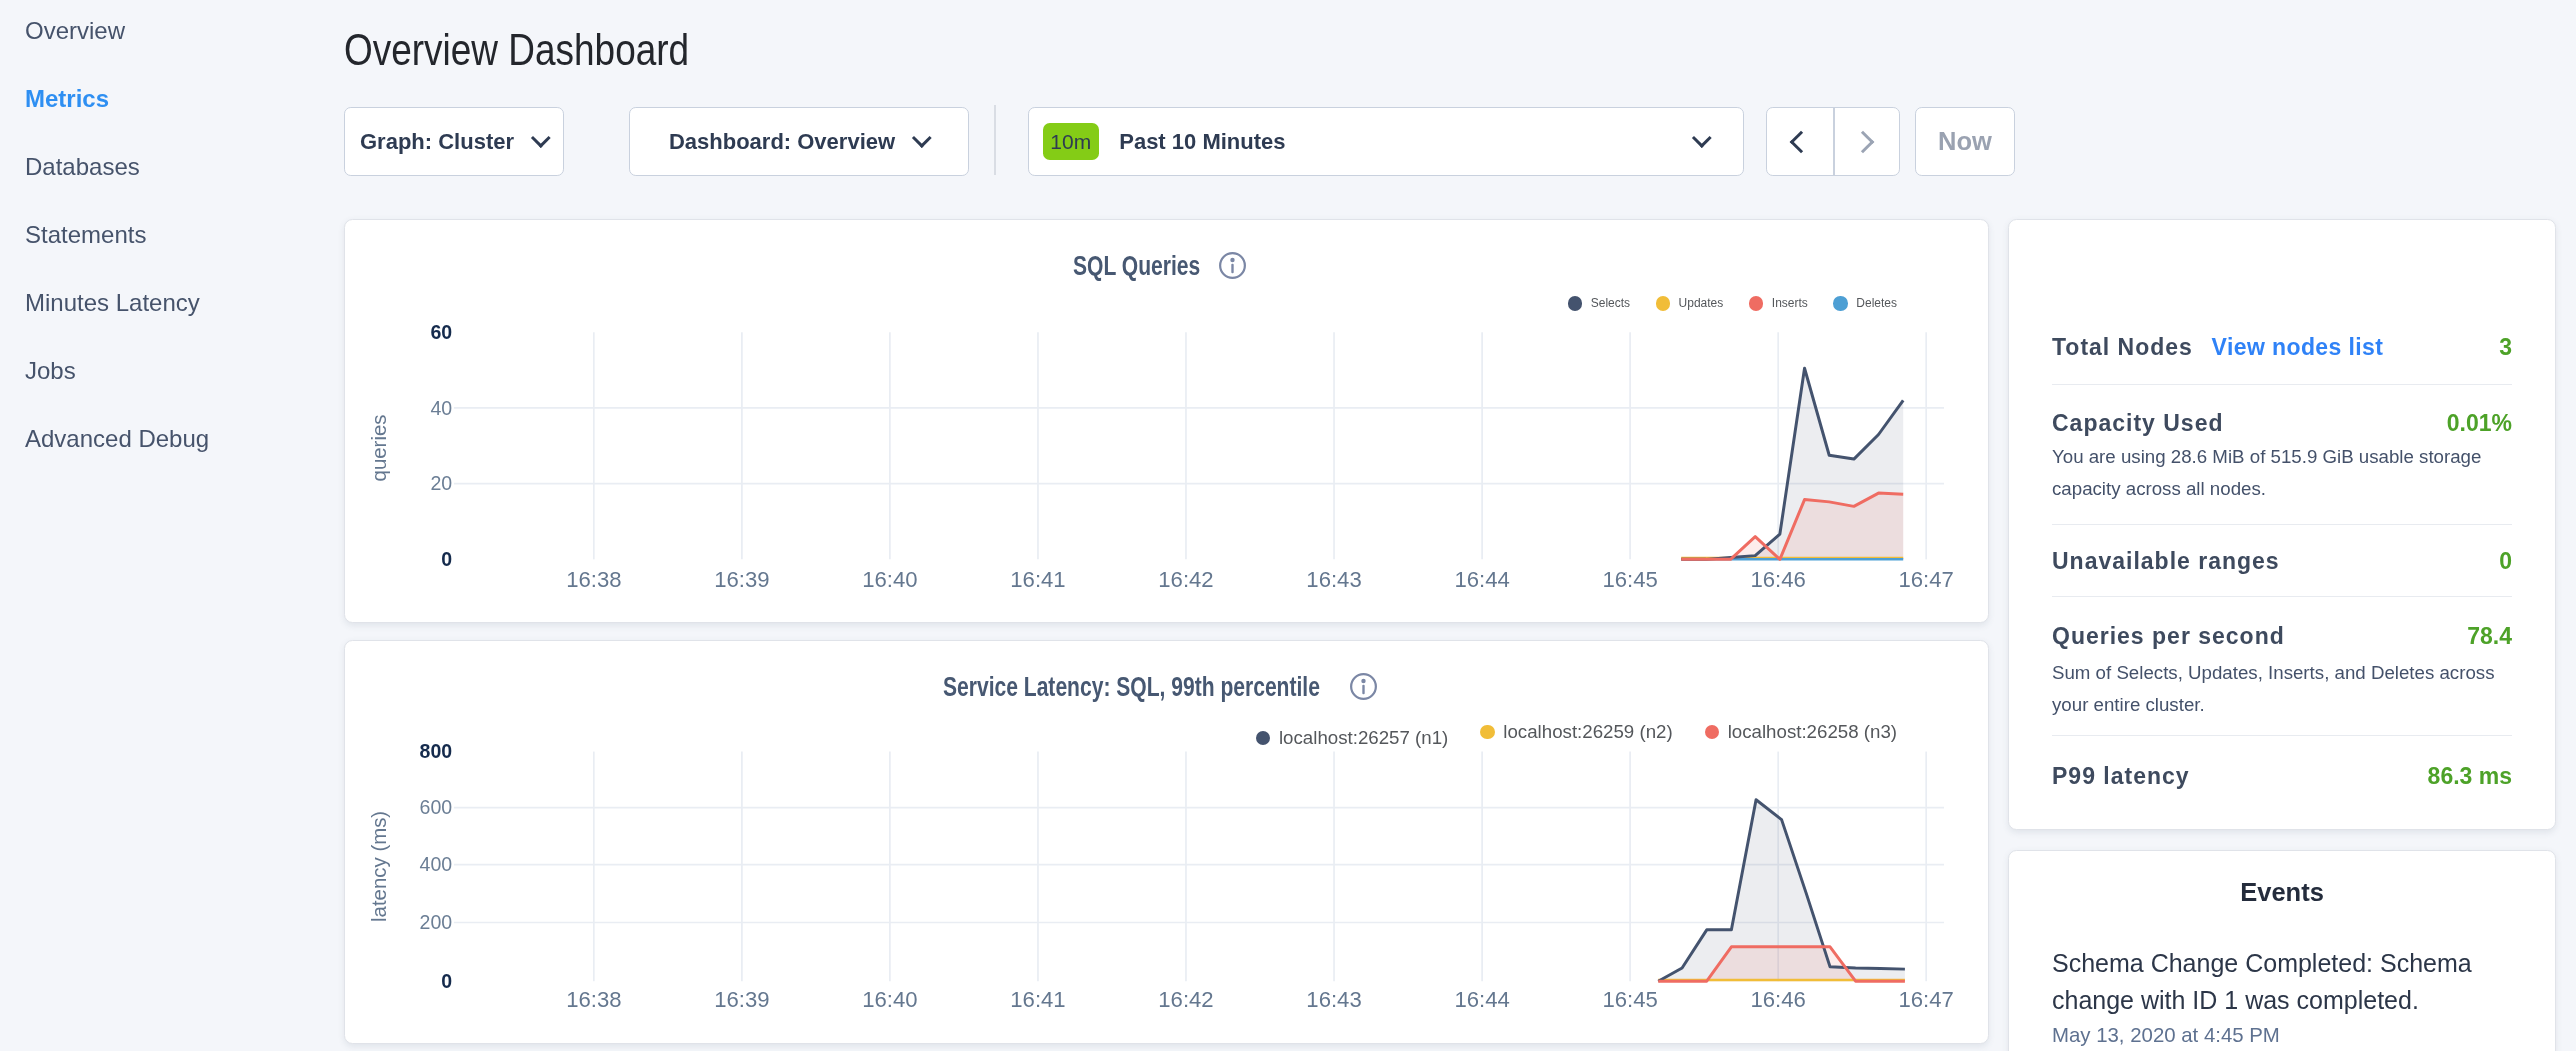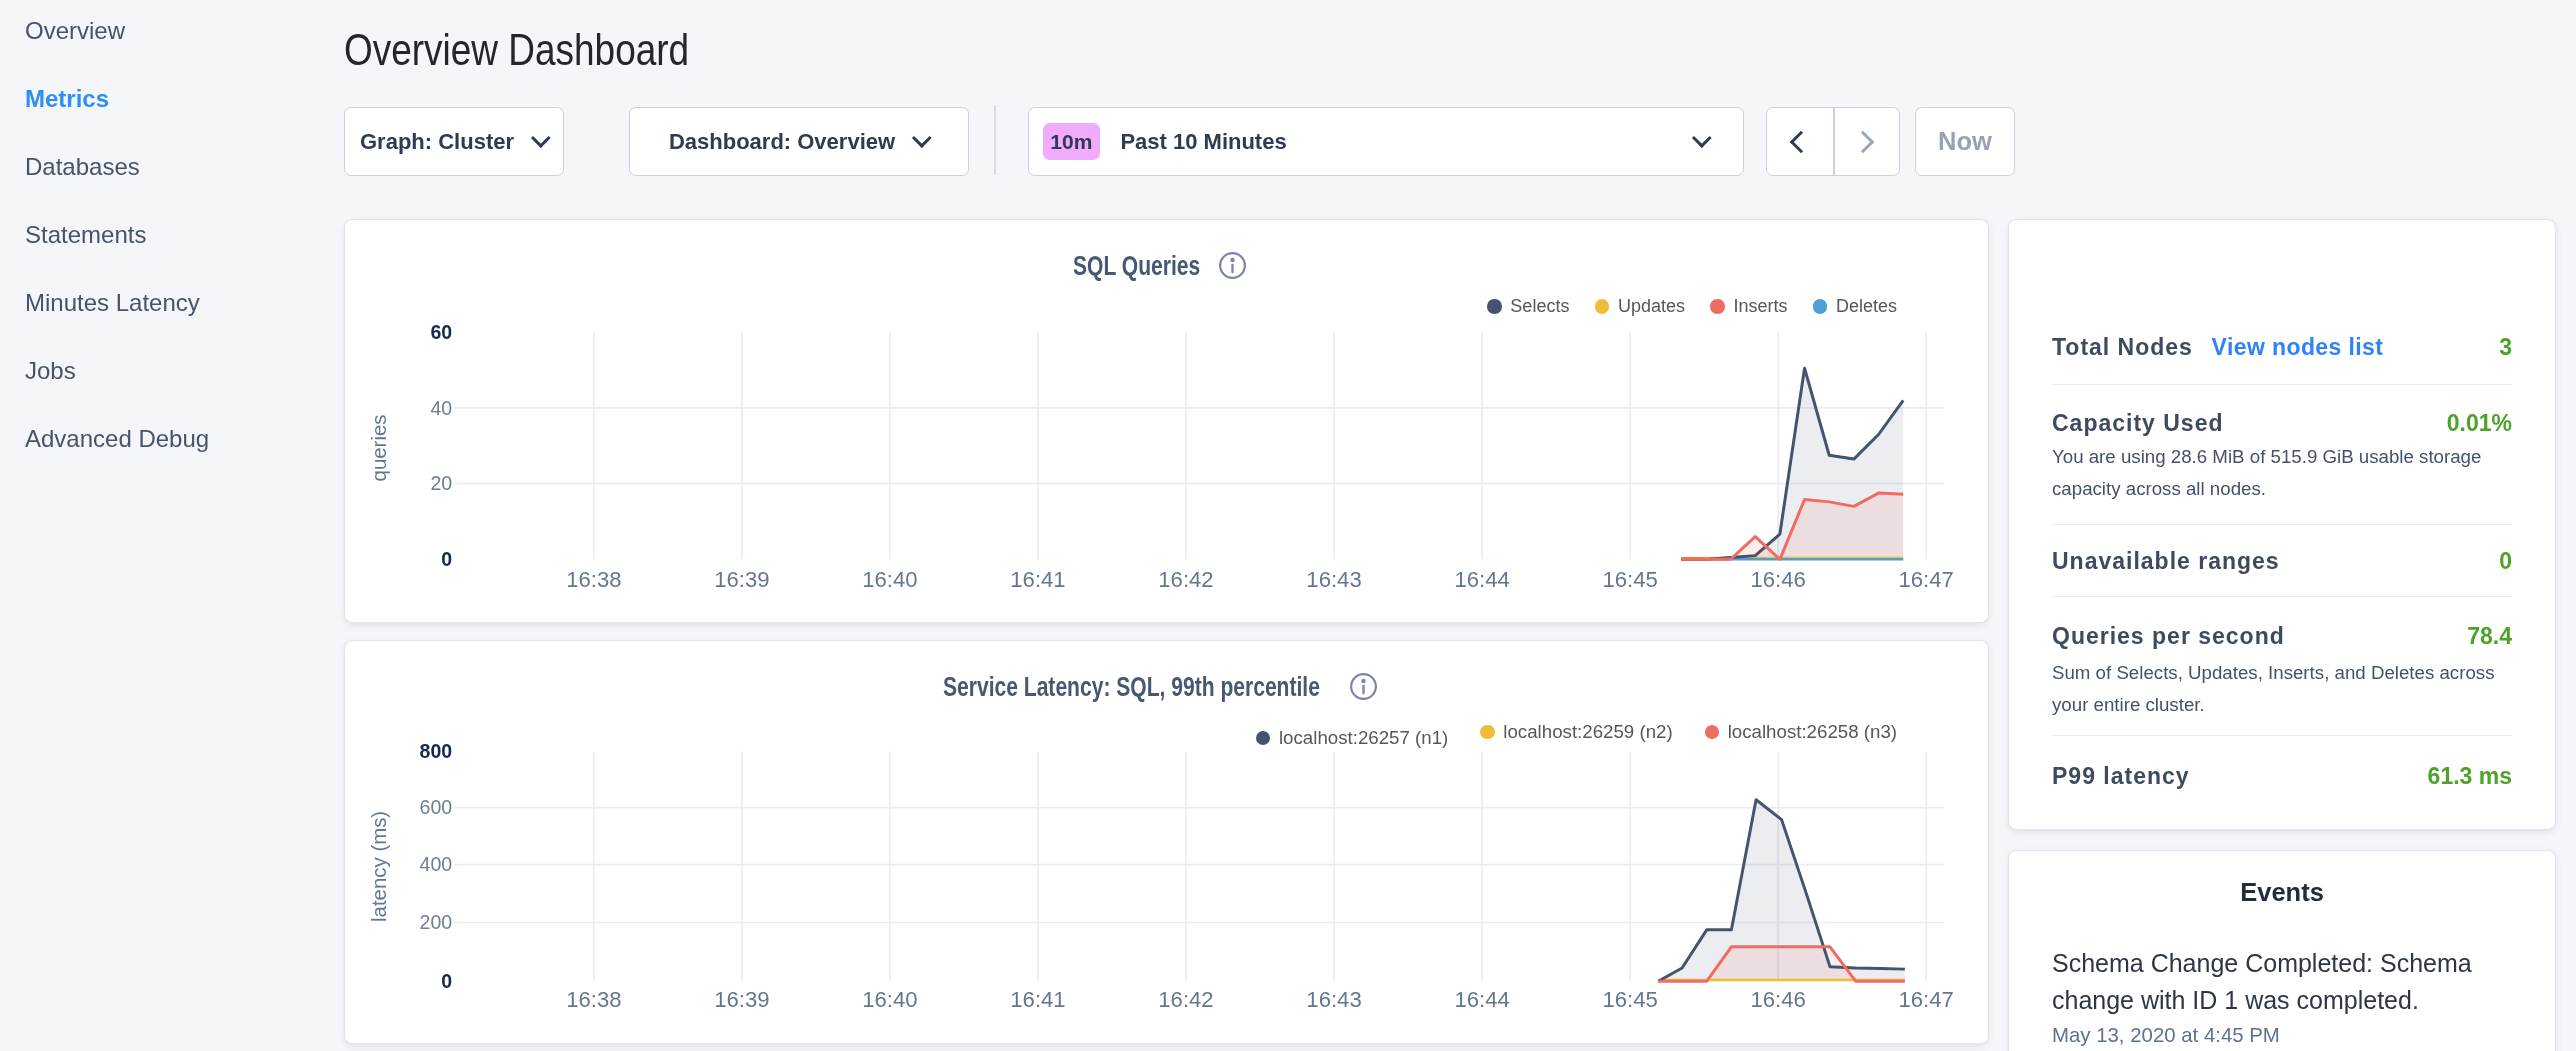--- a/index.html
+++ b/index.html
@@ -12,30 +12,30 @@
 .nav .active { color:#2e8ff2; font-weight:bold; }
 
 .h1 { position:absolute; left:344px; top:25px; font-size:44px; font-weight:500; color:#23262c; transform:scaleX(0.84); transform-origin:left; }
 
 .ctl { position:absolute; top:107px; height:69px; background:#fff;
   border:1.7px solid #c9d1de; border-radius:6.8px; display:flex; align-items:center;
   justify-content:center; font-size:22px; font-weight:bold; color:#2e3b52; }
 .chev { display:inline-block; width:13.6px; height:13.6px; border-right:3px solid #2e3b52;
   border-bottom:3px solid #2e3b52; transform:rotate(45deg); margin-left:20.4px; margin-top:-6.8px; }
 .vdiv { position:absolute; left:994px; top:105px; width:1.7px; height:70px; background:#d9dde4; }
-.badge10m { background:#f0abfc; border-radius:6.8px; font-size:21px; font-weight:bold;
+.badge10m { background:#84cc16; border-radius:6.8px; font-size:21px; font-weight:normal;
   color:#2e3b52; padding:6.8px 7.7px; margin-right:20.4px; }
 .navbtn { position:absolute; top:107px; height:69px; background:#fff;
   border:1.7px solid #c9d1de; border-radius:6.8px; }
 
 .panel { position:absolute; background:#fff; border:0.9px solid #e0e3e9; border-radius:8.5px;
   box-shadow:0 2.6px 6.8px rgba(70,85,110,0.10); }
 .ctitle { position:absolute; width:100%; text-align:center; font-size:27px; font-weight:bold;
   color:#475872; }
-.legend { position:absolute; display:flex; align-items:center; font-size:18px; color:#54575b; }
+.legend { position:absolute; display:flex; align-items:center; font-size:12px; color:#54575b; }
 .ldot { width:14.5px; height:14.5px; border-radius:50%; margin-right:8.5px; }
 
 .sumhdr { font-size:24px; font-weight:bold; color:#242c3c; text-align:center; }
 .shead { font-size:23px; font-weight:bold; color:#3e4a5e; letter-spacing:1px; }
 .sval { font-size:23px; font-weight:bold; color:#4da228; }
 .slink { font-size:23px; font-weight:bold; color:#2f82f7; letter-spacing:0.4px; margin-left:18.7px; }
 .spara { font-size:18.7px; color:#44516a; line-height:32px; }
 .sdiv { position:absolute; left:43px; right:43px; height:0.9px; background:#e8ebf0; }
 </style>
 </head>
@@ -174,21 +174,21 @@
   <div class="abs spara" style="left:43px; top:221px; width:463px;">You are using 28.6 MiB of 515.9 GiB usable storage capacity across all nodes.</div>
   <div class="sdiv" style="top:304px;"></div>
   <div class="abs shead" style="left:43px; top:328px;">Unavailable ranges</div>
   <div class="abs sval" style="right:43px; top:328px;">0</div>
   <div class="sdiv" style="top:376px;"></div>
   <div class="abs shead" style="left:43px; top:403px;">Queries per second</div>
   <div class="abs sval" style="right:43px; top:403px;">78.4</div>
   <div class="abs spara" style="left:43px; top:437px; width:463px;">Sum of Selects, Updates, Inserts, and Deletes across your entire cluster.</div>
   <div class="sdiv" style="top:515px;"></div>
   <div class="abs shead" style="left:43px; top:543px;">P99 latency</div>
-  <div class="abs sval" style="right:43px; top:543px;">61.3 ms</div>
+  <div class="abs sval" style="right:43px; top:543px;">86.3 ms</div>
 </div>
 
 <div class="panel" style="left:2008px; top:850px; width:548px; height:238px;">
   <div class="sumhdr" style="position:absolute; top:27px; width:100%; font-size:25.5px;">Events</div>
   <div class="abs" style="left:43px; top:94px; width:463px; font-size:25px; color:#2c3648; line-height:37px;">Schema Change Completed: Schema change with ID 1 was completed.</div>
   <div class="abs" style="left:43px; top:173px; font-size:20.4px; color:#5e7190;">May 13, 2020 at 4:45 PM</div>
 </div>
 
 
 </body></html>

